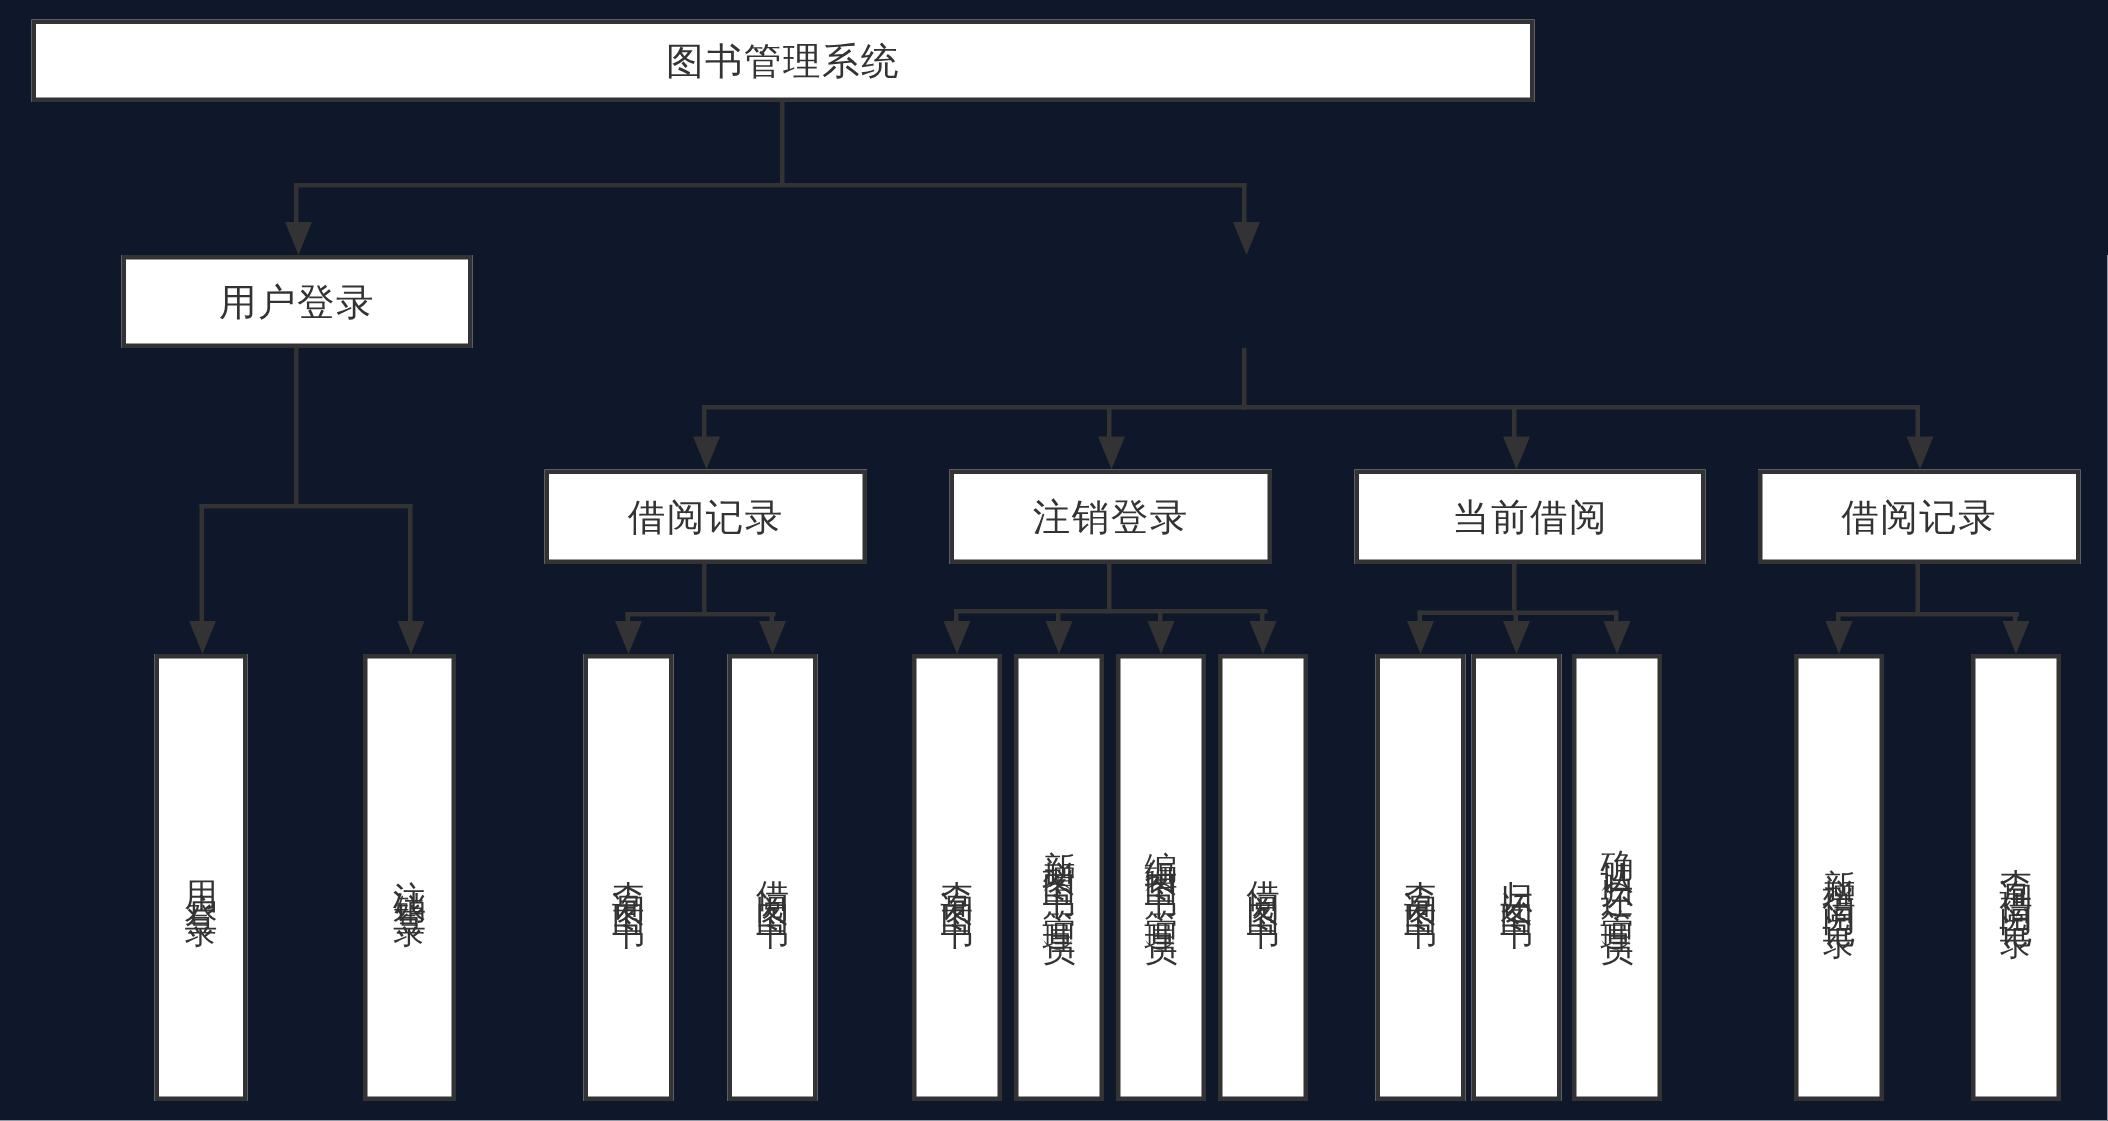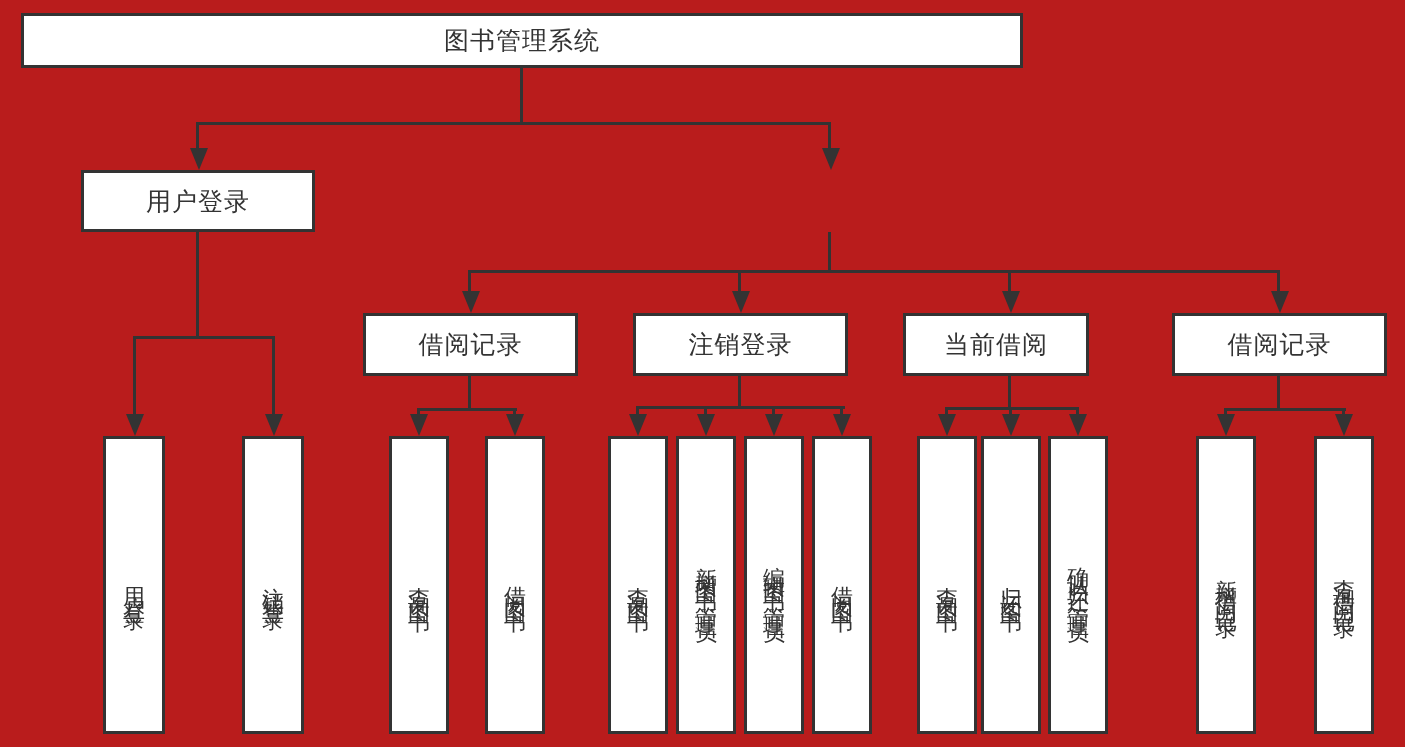--- a/index.html
+++ b/index.html
@@ -1,20 +1,20 @@
 <!DOCTYPE html>
 <html><head>
 <meta charset="utf-8">
 <style>
   html, body { margin: 0; padding: 0; background: #ffffff; }
   .stage {
     position: relative;
     width: 1405px;
     height: 747px;
-    background: #b91c1c;
+    background: #0f172a;
     overflow: hidden;
     font-family: "Liberation Sans", "DejaVu Sans", sans-serif;
     color: #333333;
   }
   .box {
     position: absolute;
     box-sizing: border-box;
     border: 3px solid #333333;
     background: #ffffff;
     display: flex;
@@ -91,21 +91,21 @@
   <div class="arrow" style="left:1002px;top:291px"></div>
   <div class="vline" style="left:1277px;top:270px;height:24px"></div>
   <div class="arrow" style="left:1271px;top:291px"></div>
 
   <div class="box" style="left:363px;top:313px;width:215px;height:63px">
     <span class="hlabel">借阅记录</span>
   </div>
   <div class="box" style="left:633px;top:313px;width:215px;height:63px">
     <span class="hlabel">注销登录</span>
   </div>
-  <div class="box" style="left:903px;top:313px;width:186px;height:63px">
+  <div class="box" style="left:903px;top:313px;width:234px;height:63px">
     <span class="hlabel">当前借阅</span>
   </div>
   <div class="box" style="left:1172px;top:313px;width:215px;height:63px">
     <span class="hlabel">借阅记录</span>
   </div>
 
   <div class="vline" style="left:468px;top:376px;height:32px"></div>
   <div class="hline" style="left:417px;top:408px;width:100px"></div>
   <div class="vline" style="left:417px;top:408px;height:8px"></div>
   <div class="arrow" style="left:410px;top:414px"></div>

